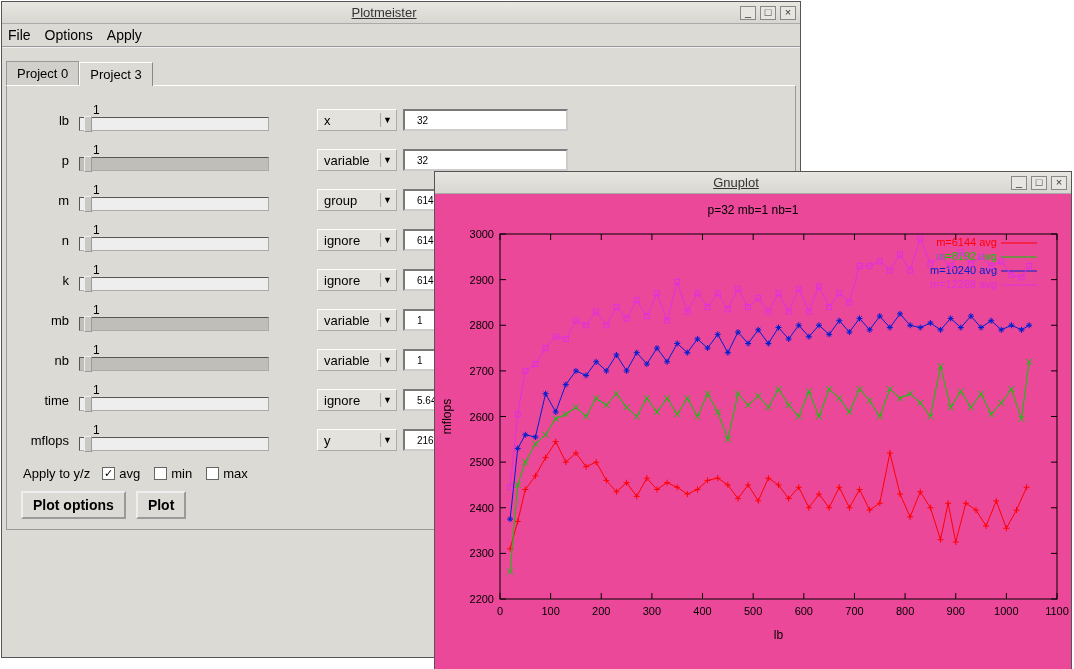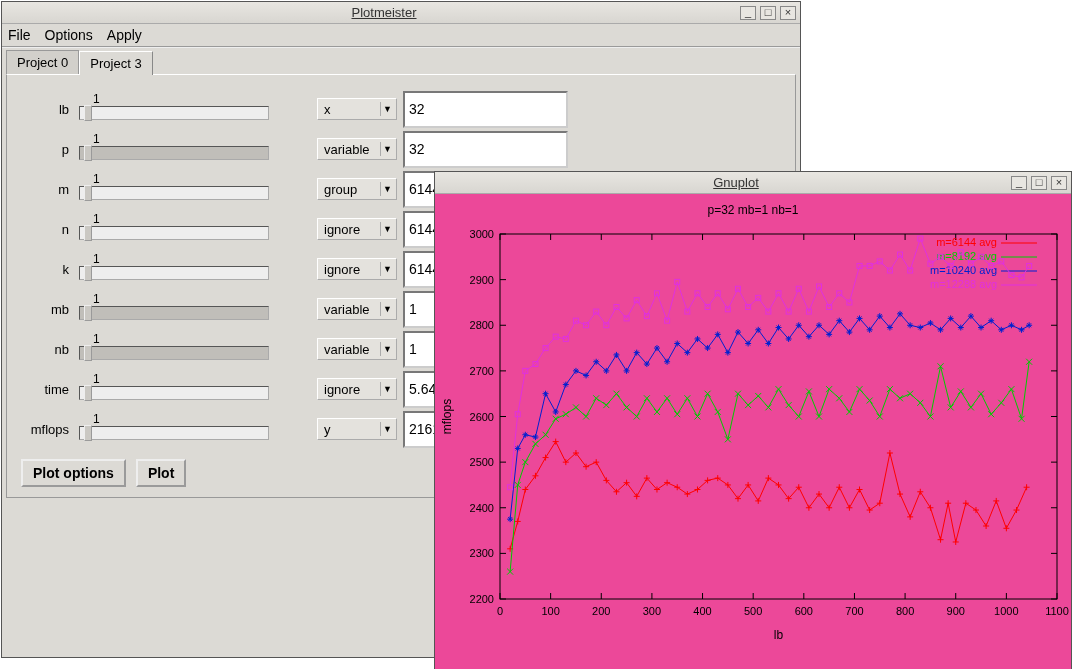--- a/index.html
+++ b/index.html
@@ -42,21 +42,21 @@
     height: 24px;
     padding: 0 6px;
     display: flex;
     align-items: center;
     gap: 14px;
     border-bottom: 2px groove #eee;
     font-size: 14px;
   }
   .menubar span { cursor: default; text-align: center; }
   .client { padding: 2px 4px 8px 4px; }
-  .tabs { display:flex; margin-top:0;}
+  .tabs { display:flex; margin-top:11px;}
   .tab {
     padding: 4px 10px;
     background:#d2d0cb;
     border:1px solid #999;
     border-bottom:none;
     margin-right:0px;
     font-size:13px;
   }
   .tab.active {
     background:#dcdad5;
@@ -90,25 +90,25 @@
     width:80px; height:22px;
     background:#e4e2dd;
     border:1px outset #fff;
     display:flex; align-items:center; justify-content:space-between;
     padding:0 2px 0 6px;
     font-size:13px;
   }
   .dropdown .arr { width:14px; height:14px; border-left:1px solid #aaa;
     display:flex;align-items:center;justify-content:center;font-size:9px;}
   .txt {
-    height:37px;
+    height:22px;
     border:2px inset #ccc;
     background:#fff;
-    padding:0 4px;
-    font-size:14px;
+    padding:0 12px;
+    font-size:10px;
     display:flex;align-items:center;
   }
   .apply-row { display:flex; align-items:center; gap:12px; margin:6px 0 8px 6px;}
   .cb { display:flex; align-items:center; gap:4px;}
   .cb .box { width:13px;height:13px;border:1px solid #666;background:#fff;
     display:flex;align-items:center;justify-content:center;font-size:11px;}
   .btn {
     padding:4px 10px;
     border:2px outset #eee;
     background:#dcdad5;
@@ -277,20 +277,37 @@
               </div>
             </div>
             <div style="width:36px"></div>
             <div class="dropdown">
               <span>y</span>
               <span class="arr">▼</span>
             </div>
             <div class="txt" style="width:52px">2161</div>
           </div>
         </div>
+      <div class="apply-row">
+        <span>Apply to y/z</span>
+        <span id="cbs" style="display: flex; gap: 14px;">
+            <span class="cb">
+              <span class="box">✓</span>
+              <span>avg</span>
+            </span>
+            <span class="cb">
+              <span class="box"></span>
+              <span>min</span>
+            </span>
+            <span class="cb">
+              <span class="box"></span>
+              <span>max</span>
+            </span>
+          </span>
+      </div>
       <div class="btn-row" id="btn-row">
           <div class="btn">Plot options</div>
           <div class="btn">Plot</div>
         </div>
     </div>
   </div>
 </div>
 
 <div class="window" id="gp">
   <div class="titlebar">

